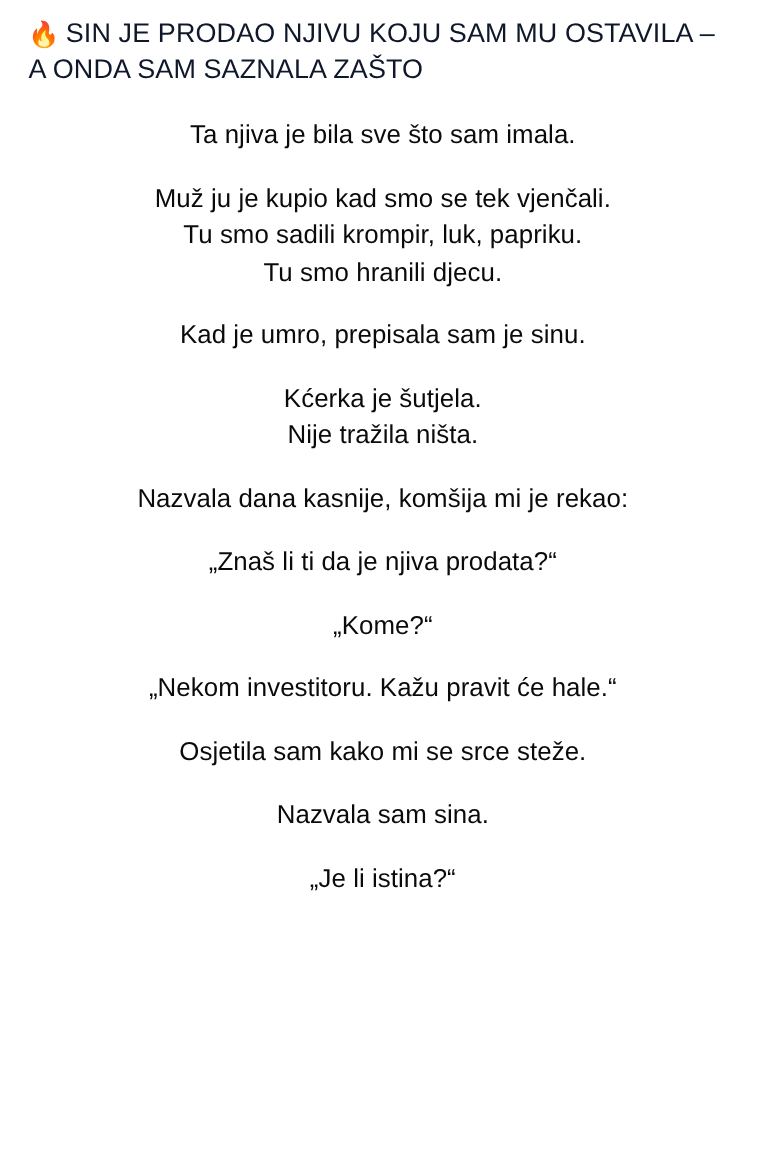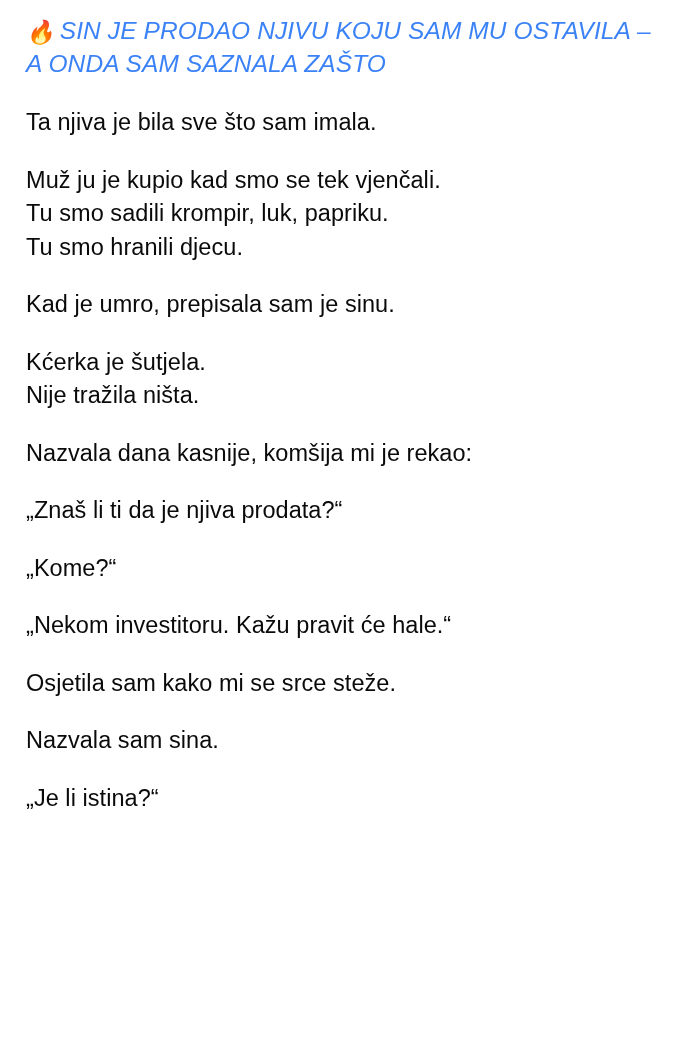--- a/index.html
+++ b/index.html
@@ -19,39 +19,39 @@
     box-sizing: border-box;
     width: 696px;
     min-height: 1053px;
     padding: 14px 26px 0 26px;
     background: #ffffff;
   }
   .post-title {
     font-size: 24.5px;
     line-height: 33px;
     font-weight: 400;
-    color: #3b82f6;
+    color: #0f172a;
     margin: 0 0 26px 0;
     letter-spacing: 0.1px;
-    font-style: italic;
   }
   .fire-icon {
     font-size: 23px;
     line-height: 1;
     margin-right: 5px;
     vertical-align: -1px;
   }
   .body-text p {
     font-size: 23.5px;
     line-height: 33.5px;
     font-weight: 400;
     margin: 0 0 24px 0;
     color: #0a0a0a;
     letter-spacing: 0.05px;
     white-space: pre-line;
+    text-align: center;
   }
   .body-text p:last-child {
     margin-bottom: 12px;
   }
 </style>
 </head>
 <body>
 
 <div class="page">
 

